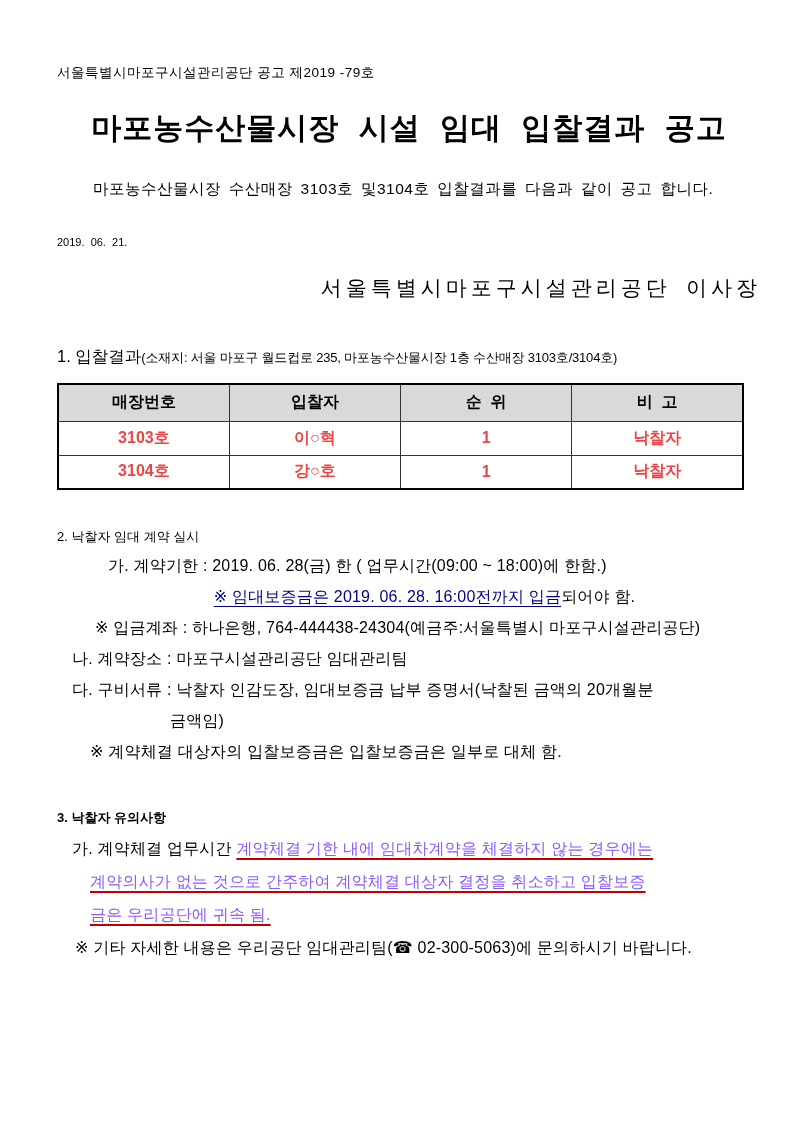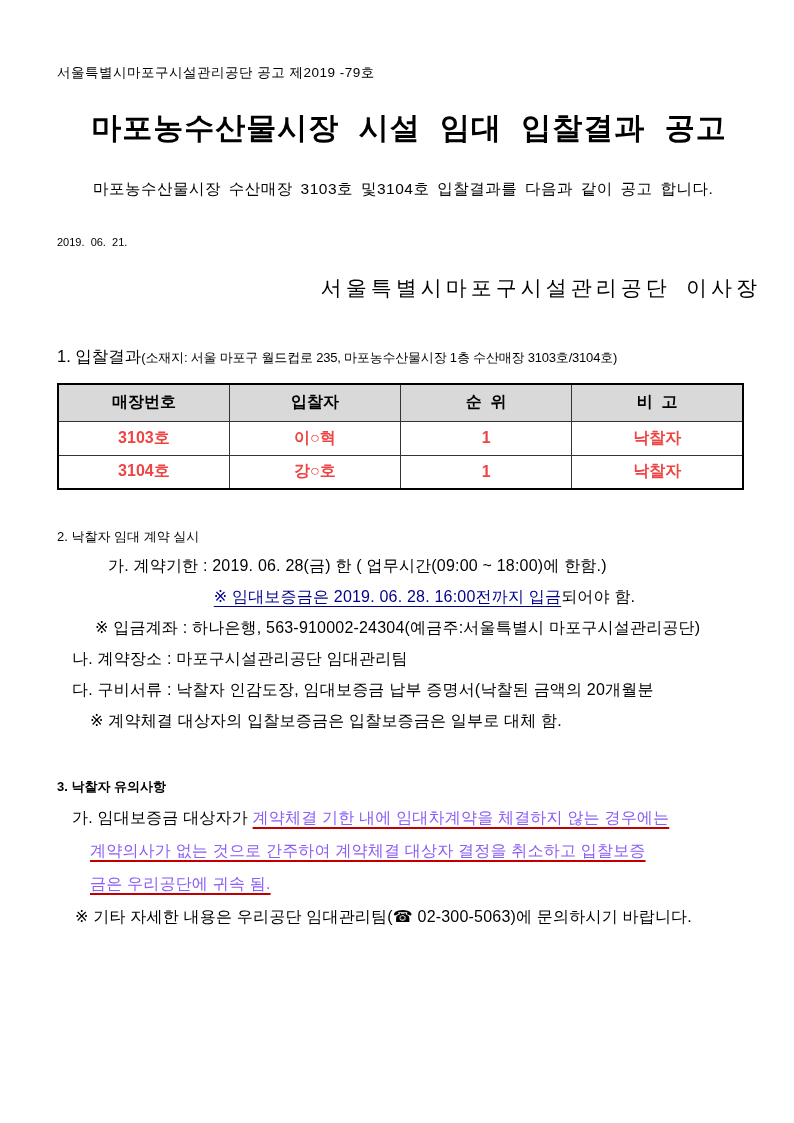--- a/index.html
+++ b/index.html
@@ -153,29 +153,30 @@
       </tr>
     </tbody>
   </table>
 
   <div class="sec-heading">2. 낙찰자 임대 계약 실시</div>
 
   <div class="line ind-item pre">가. 계약기한 : 2019. 06. 28(금) 한 ( 업무시간(09:00 ~ 18:00)에 한함.)</div>
 
   <div class="line ind-note"><span class="u-navy">※ 임대보증금은 2019. 06. 28. 16:00전까지 입금</span><span>되어야 함.</span></div>
 
-  <div class="line ind-note2">※ 입금계좌 : 하나은행, 563-910002-24304(예금주:서울특별시 마포구시설관리공단)</div>
+  <div class="line ind-note2">※ 입금계좌 : 하나은행, 764-444438-24304(예금주:서울특별시 마포구시설관리공단)</div>
 
   <div class="line ind-item">나. 계약장소 : 마포구시설관리공단 임대관리팀</div>
 
   <div class="line ind-item">다. 구비서류 : 낙찰자 인감도장, 임대보증금 납부 증명서(낙찰된 금액의 20개월분</div>
+  <div class="line ind-cont">금액임)</div>
 
   <div class="line ind-cont2">※ 계약체결 대상자의 입찰보증금은 입찰보증금은 일부로 대체 함.</div>
 
   <div class="sec-heading bold sec3-gap">3. 낙찰자 유의사항</div>
 
-  <div class="line wide ind-item"><span>가. 임대보증금 대상자가 </span><span class="u-red">계약체결 기한 내에 임대차계약을 체결하지 않는 경우에는</span></div>
+  <div class="line wide ind-item"><span>가. 계약체결 업무시간 </span><span class="u-red">계약체결 기한 내에 임대차계약을 체결하지 않는 경우에는</span></div>
   <div class="line wide ind-cont2"><span class="u-red">계약의사가 없는 것으로 간주하여 계약체결 대상자 결정을 취소하고 입찰보증</span></div>
   <div class="line wide ind-cont2"><span class="u-red">금은 우리공단에 귀속 됨.</span></div>
 
   <div class="line wide ind-note3">※ 기타 자세한 내용은 우리공단 임대관리팀(☎ 02-300-5063)에 문의하시기 바랍니다.</div>
 
 </div>
 
 </body></html>

